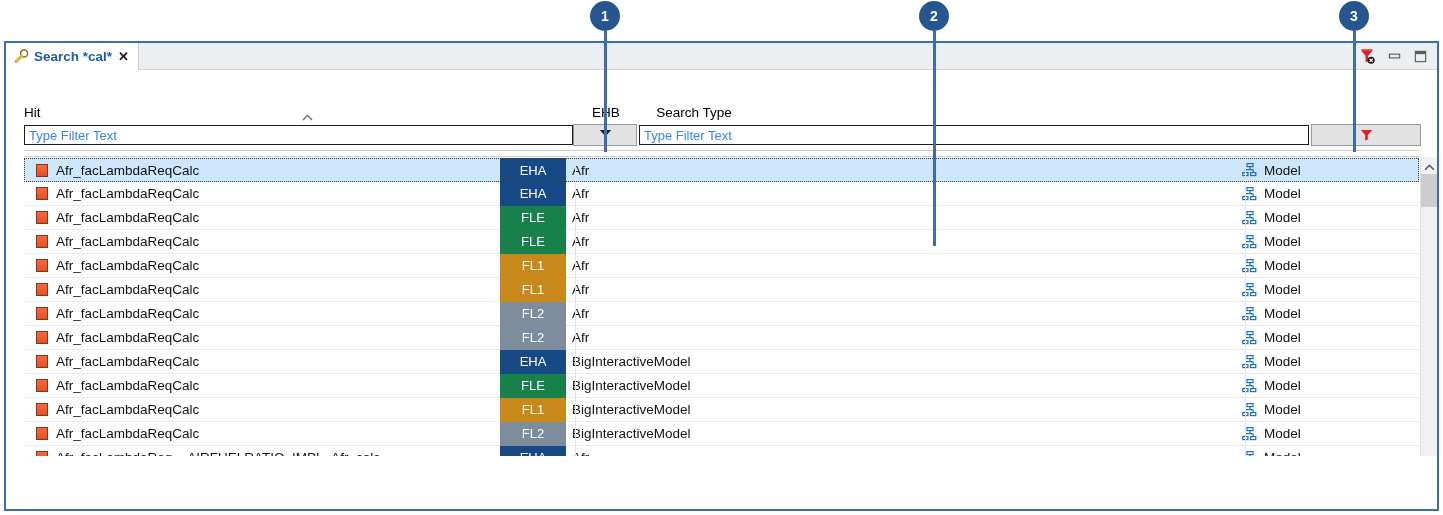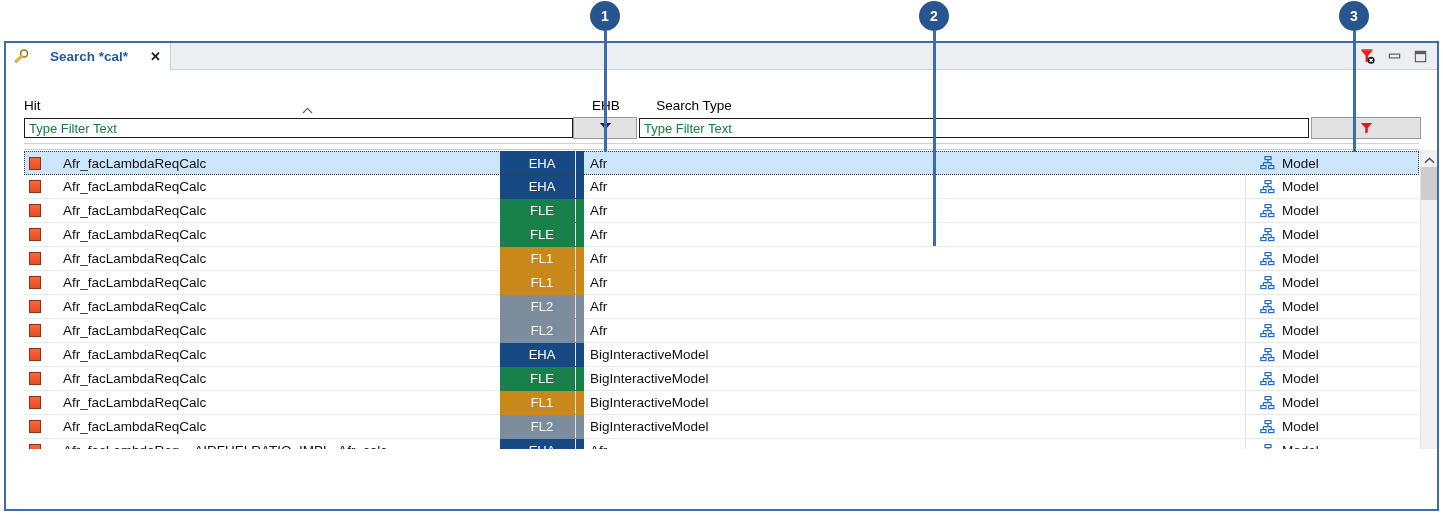--- a/index.html
+++ b/index.html
@@ -53,21 +53,21 @@
     position: relative;
     height: 27px;
     background: #eceff1;
     border-bottom: 1px solid #cfd4d8;
     display: flex;
     align-items: stretch;
   }
   .tab {
     display: flex;
     align-items: center;
-    gap: 20px;
+    gap: 4px;
     padding: 0 9px 0 7px;
     background: #ffffff;
     border-right: 1px solid #c8ced3;
     height: 27px;
   }
   .tab-title {
     color: #1e5ca8;
     font-size: 13.5px;
     font-weight: bold;
     white-space: nowrap;
@@ -98,21 +98,21 @@
   .results-count {
     padding: 13px 0 0 30px;
     font-size: 13.5px;
     font-weight: bold;
     color: #000000;
   }
 
   
   .table-wrap {
     position: relative;
-    margin-top: 22px;
+    margin-top: 29px;
   }
   .col-head-row {
     display: flex;
     align-items: flex-end;
     height: 21px;
     padding: 0 0 0 18px;
     font-size: 13.5px;
     color: #000000;
   }
   .col-head {
@@ -137,21 +137,21 @@
     align-items: center;
     height: 24px;
     padding-left: 18px;
     margin-top: 3px;
   }
   .filter-input {
     height: 20px;
     border: 1px solid #1c1c1c;
     background: #ffffff;
     font-size: 13px;
-    color: #15803d;
+    color: #3b82f6;
     padding: 0 4px;
     display:flex; align-items:center;
     font-family: "Liberation Sans", sans-serif;
   }
   .fi-hit { width: 549px; }
   .fi-ctx { width: 670px; margin-left: 2px; }
   .filter-btn {
     width: 64px; height: 22px;
     background: #e2e2e2;
     border: 1px solid #9a9a9a;
@@ -185,32 +185,32 @@
     position: relative;
   }
   .row.selected {
     background: #cde6fb;
     outline: 1px dotted #3a3a3a;
     outline-offset: -1px;
     border-bottom: none;
   }
   .cell-hit {
     width: 476px;
-    display: flex; align-items: center; gap: 22px;
-    padding-left: 5px;
+    display: flex; align-items: center; gap: 8px;
+    padding-left: 12px;
     overflow: hidden; white-space: nowrap;
   }
   .hit-swatch {
     width: 12px; height: 13px;
     background: linear-gradient(180deg,#f4693f 0%,#ef5a2c 55%,#e24f22 100%);
     border: 1px solid #8f3116;
     flex: 0 0 auto;
   }
   .cell-ehb {
-    width: 84px; height: 24px;
+    width: 66px; height: 24px;
     display: flex; align-items: center; justify-content: center;
     color: #ffffff;
     font-size: 13px;
   }
   .cell-ctx {
     width: 670px;
     padding-left: 6px;
     overflow: hidden; white-space: nowrap;
   }
   .cell-type {

